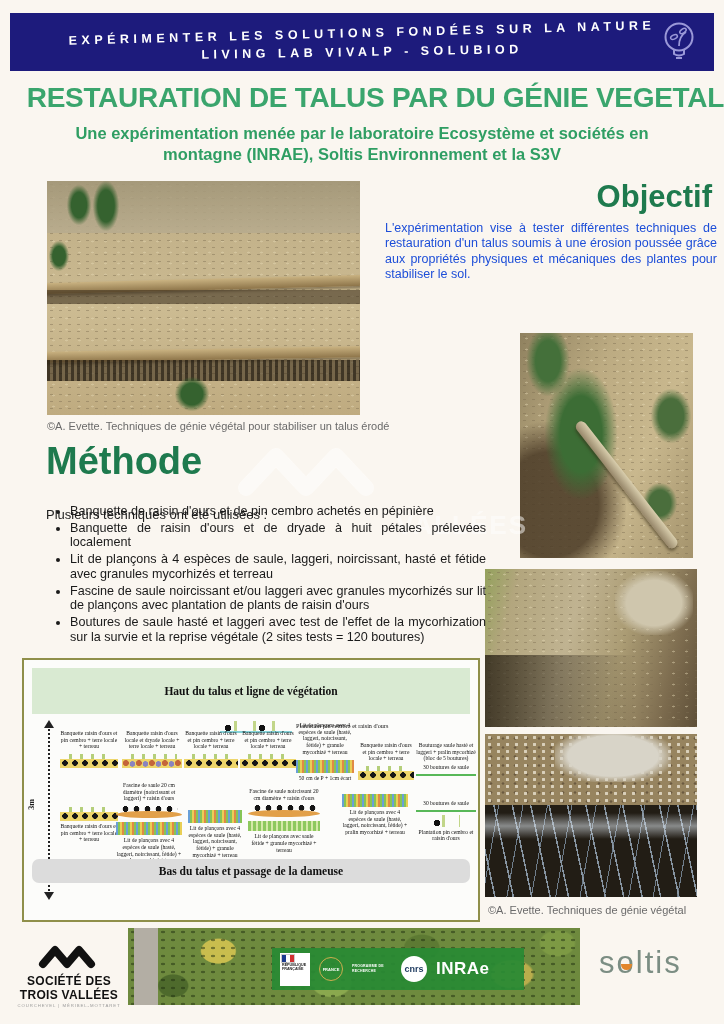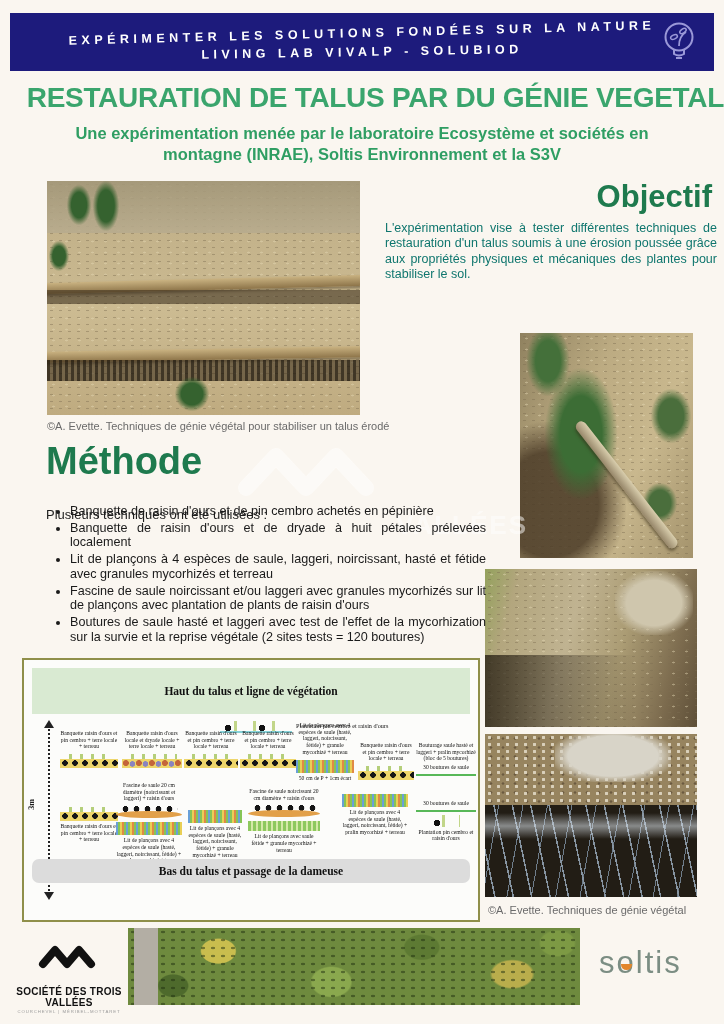--- a/index.html
+++ b/index.html
@@ -14,21 +14,21 @@
   .banner-line.l1 { margin-top:13px; }
   .banner-line.l2 { margin-top:5px; }
   .bulb { right:12px; top:5px; position:absolute; }
 
   
   .title { top:82px; left:0; width:724px; text-align:right; font-size:28px; font-weight:bold; color:#3aa56d; letter-spacing:-0.3px; }
   .subtitle { top:123px; left:72px; width:580px; text-align:center; font-size:16.5px; font-weight:bold; color:#2f9e63; line-height:1.28; }
 
   
   .objectif-h { top:179px; right:12px; font-size:31px; font-weight:bold; color:#1e7a4e; }
-  .objectif-t { top:221px; left:385px; width:332px; font-size:12.5px; line-height:1.22; text-align:justify; color:#0f766e; }
+  .objectif-t { top:221px; left:385px; width:332px; font-size:12.5px; line-height:1.22; text-align:justify; color:#1d4ed8; }
 
   
   .photo { position:absolute; overflow:hidden; }
   .photo::before { content:""; position:absolute; inset:0;
     background-image: radial-gradient(#7e6f52 1px, transparent 1.3px), radial-gradient(#e6dab6 1px, transparent 1.3px);
     background-size: 9px 7px, 13px 11px; opacity:.45; }
   .photo-left { left:47px; top:181px; width:313px; height:234px;
     background:linear-gradient(180deg,#aca084 0%, #c3b28a 22%, #ccbb92 55%, #bfab80 100%); }
   .pl-rock { left:0; right:0; top:0; height:52px; background:linear-gradient(180deg,#a49878,#b7ab8e); opacity:.85; }
   .pl-log { left:-4px; right:-4px; height:11px; border-radius:5px;
@@ -152,21 +152,21 @@
   .r1c7 { left:392px; top:82px; width:60px; }
   .r2c1 { left:36px; top:143px; width:58px; }
   .r2c2 { left:92px; top:122px; width:66px; }
   .r2c3 { left:164px; top:146px; width:54px; }
   .r2c4 { left:224px; top:128px; width:72px; }
   .r2c6 { left:318px; top:130px; width:66px; }
   .r2c7 { left:392px; top:138px; width:60px; }
 
   
   .s3v { left:13px; top:944px; width:112px; text-align:center; }
-  .s3v-name { font-size:10px; font-weight:bold; color:#111; letter-spacing:.3px; margin-top:12px; }
+  .s3v-name { font-size:12px; font-weight:bold; color:#111; letter-spacing:.3px; margin-top:0; }
   .s3v-sub { font-size:4.3px; color:#9a9a9a; letter-spacing:.9px; margin-top:1px; }
   .strip { left:128px; top:928px; width:452px; height:77px; background-color:#6e8a3e;
     background-image:
       radial-gradient(28px 20px at 20% 30%, #c9bd4e 0 60%, transparent 65%),
       radial-gradient(32px 24px at 45% 70%, #8aa84e 0 60%, transparent 66%),
       radial-gradient(28px 20px at 65% 25%, #5d7a33 0 60%, transparent 66%),
       radial-gradient(36px 24px at 85% 60%, #b9ad4c 0 55%, transparent 62%),
       radial-gradient(24px 18px at 10% 75%, #4e6a2c 0 60%, transparent 66%),
       radial-gradient(30px 22px at 95% 20%, #7d9a44 0 55%, transparent 62%); }
   .strip::before { content:""; position:absolute; inset:0;
@@ -343,18 +343,28 @@
 <div class="abs s3v">
   <svg width="66" height="26" viewBox="0 0 66 26">
     <polyline points="7,20 19,6 31,20 43,6 55,20" fill="none" stroke="#111" stroke-width="8" stroke-linecap="round" stroke-linejoin="round"></polyline>
   </svg>
   <div class="s3v-name">SOCIÉTÉ DES TROIS VALLÉES</div>
   <div class="s3v-sub">COURCHEVEL | MÉRIBEL-MOTTARET</div>
 </div>
 
 <div class="abs strip">
   <div class="road"></div>
+  <div class="band">
+    <div class="rf">
+      <div class="flag"></div>
+      <div class="rf-text">RÉPUBLIQUE FRANÇAISE</div>
+    </div>
+    <div class="fr-circle">FRANCE</div>
+    <div class="prog">PROGRAMME DE RECHERCHE</div>
+    <div class="cnrs">cnrs</div>
+    <div class="inrae">INRAe</div>
+  </div>
 </div>
 
 <div class="abs soltis">
   <span class="soltis-text">soltis</span>
   <span class="soltis-accent"></span>
 </div>
 
 </body></html>

